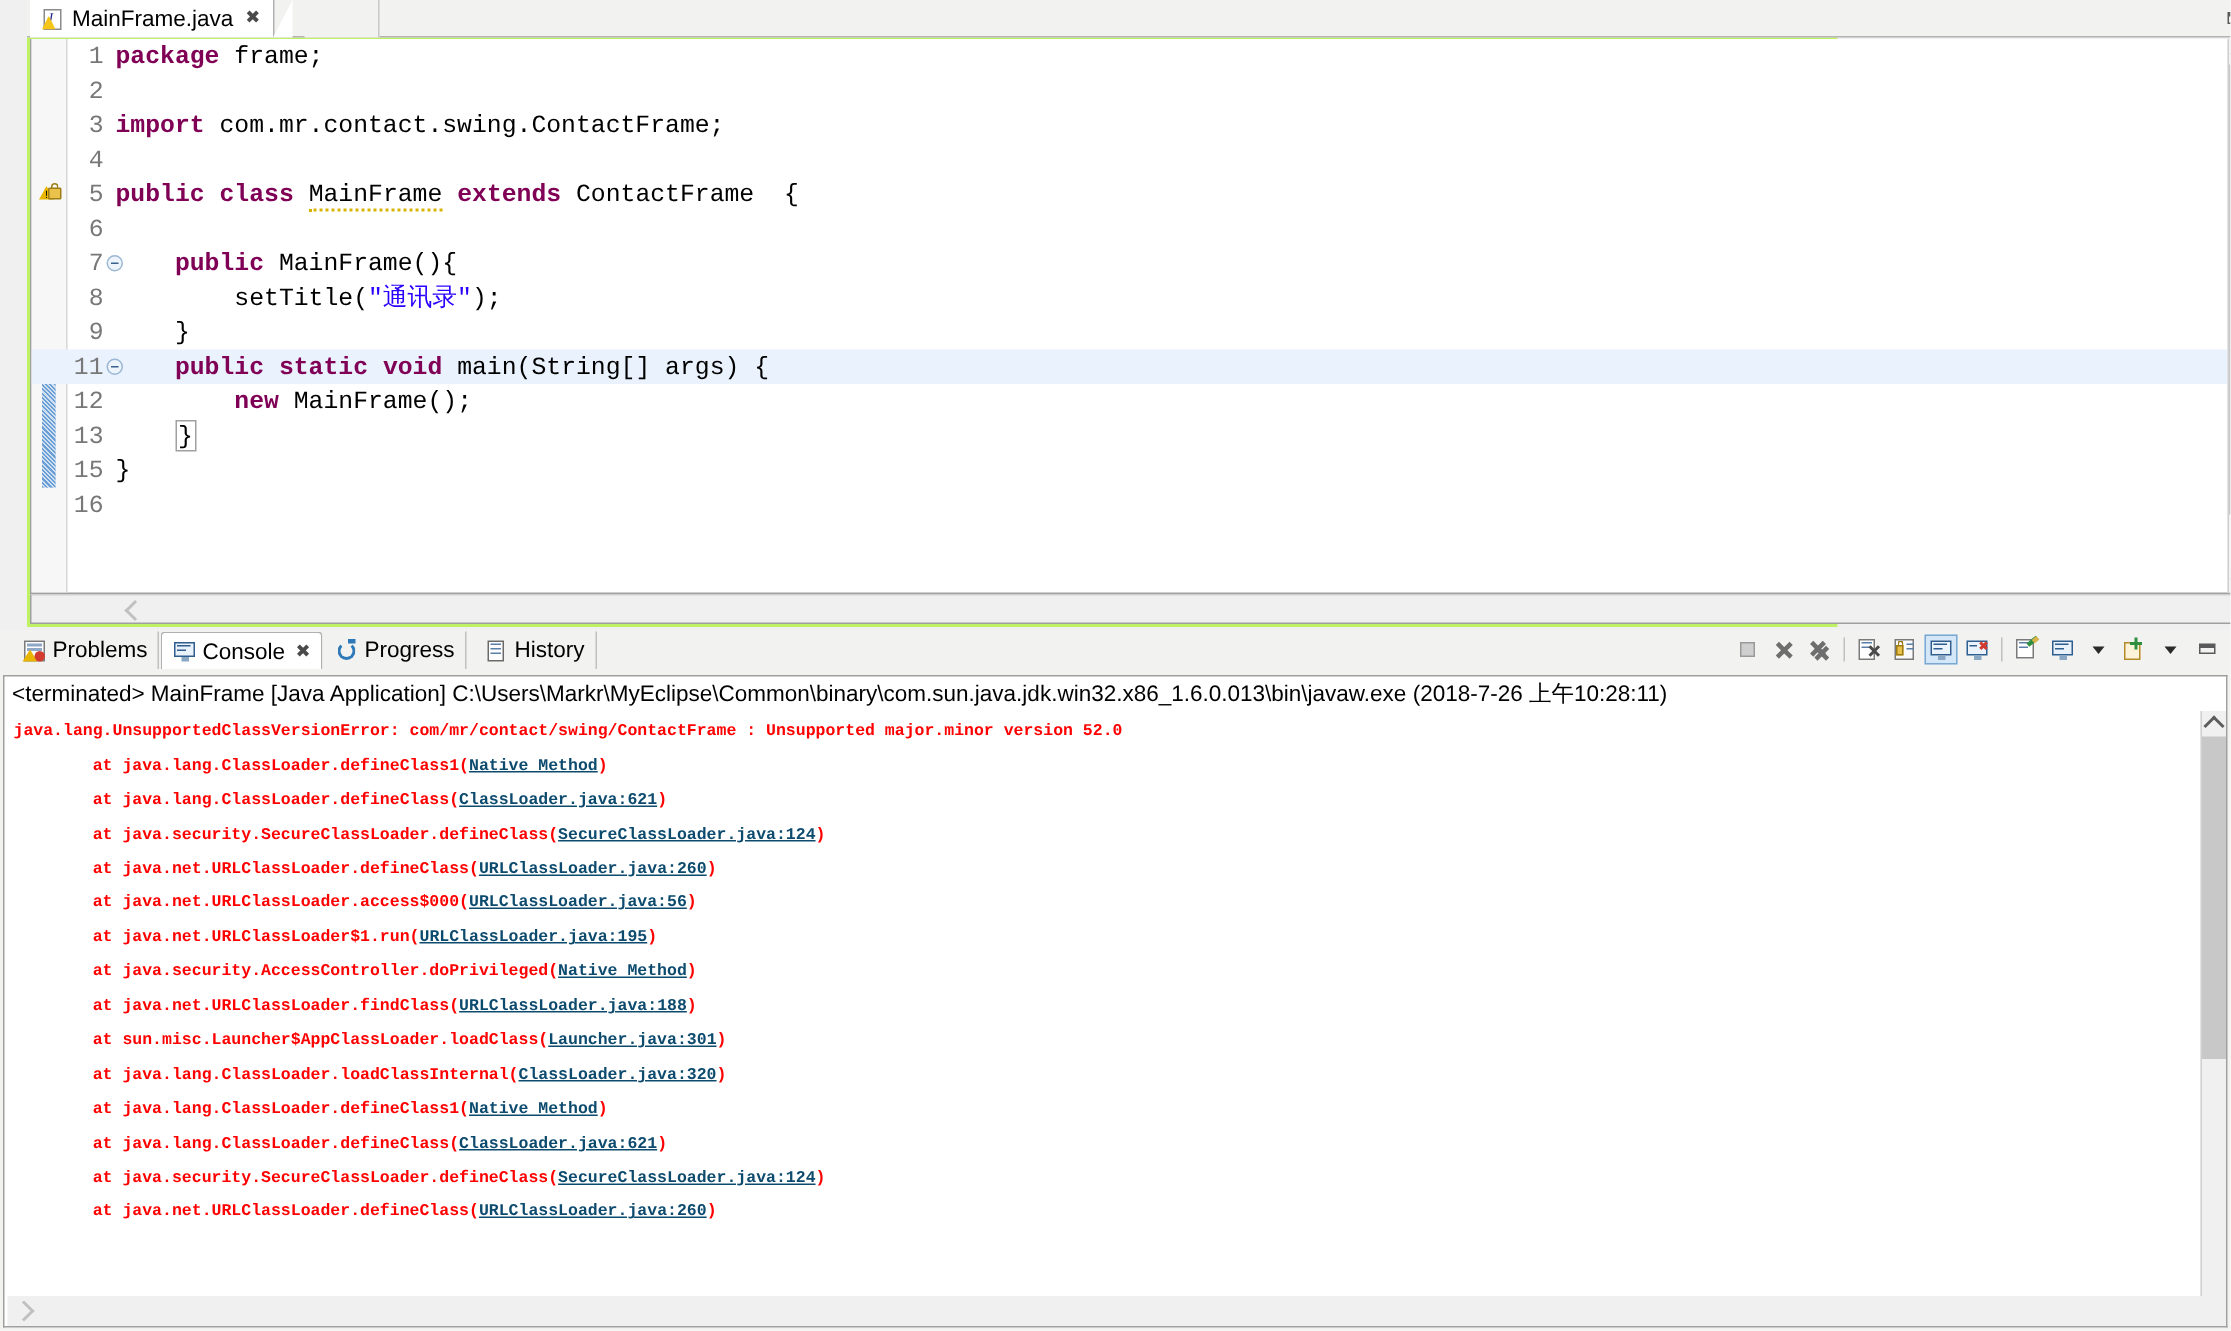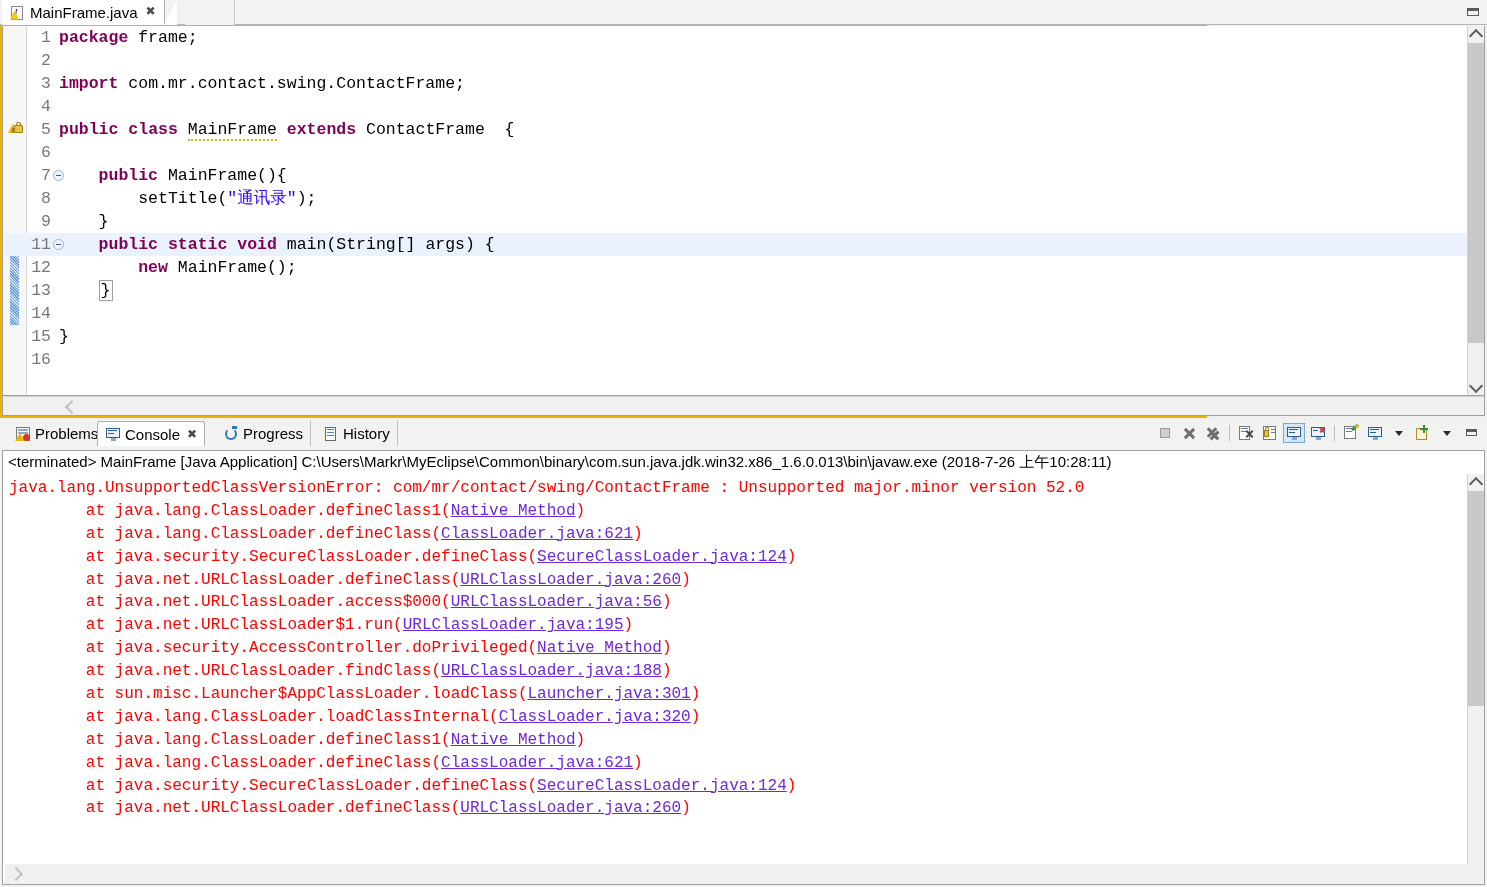--- a/index.html
+++ b/index.html
@@ -11,23 +11,23 @@
     position: relative;
     width: 1487px; height: 887px;
     overflow: hidden;
     background: #f0f0f0;
     box-sizing: border-box;
   }
 
   
   .editor-part {
     position: absolute;
-    left: 0; top: 0;
+    left: 18px; top: 0;
     width: 1207px; height: 418px;
-    background: #eab308;
+    background: #bef264;
     box-sizing: border-box;
   }
   .editor-tabbar {
     position: absolute;
     left: 0; top: 0;
     width: 1487px; height: 25px;
     background: linear-gradient(to bottom, #f7f7f5 0%, #ececeа 50%, #e6e6e2 100%);
     background: #f2f2f0;
     border-bottom: 1px solid #b4b4b4;
     box-sizing: border-box;
@@ -373,25 +373,26 @@
     right: 17px; bottom: 0;
     padding: 3px 0 0 6px;
     box-sizing: border-box;
     overflow: hidden;
   }
   .cline {
     height: 22.9px;
     line-height: 22.9px;
     white-space: pre;
     font-family: "Liberation Mono", monospace;
-    font-size: 16px;
+    font-size: 11px;
     color: #ff0000;
+    font-weight: bold;
   }
   .cline .link {
-    color: #6d28d9;
+    color: #0c4a6e;
     text-decoration: underline;
   }
   .cline .paren { color: #ff0000; }
 
   .hscroll-console {
     position: absolute;
     left: 2px; bottom: 0px;
     width: 1483px; height: 20px;
     background: #f0f0f0;
     box-sizing: border-box;
@@ -426,21 +427,20 @@
           <div class="code-line"><span class="gutter-num">3</span><span class="code-text"><span class="kw">import</span><span class="plain"> com.mr.contact.swing.ContactFrame;</span></span></div>
           <div class="code-line"><span class="gutter-num">4</span><span class="code-text"></span></div>
           <div class="code-line"><span class="gutter-num">5</span><span class="code-text"><span class="kw">public</span><span class="plain"> </span><span class="kw">class</span><span class="plain"> </span><span class="warnline">MainFrame</span><span class="plain"> </span><span class="kw">extends</span><span class="plain"> ContactFrame  {</span></span></div>
           <div class="code-line"><span class="gutter-num">6</span><span class="code-text"></span></div>
           <div class="code-line"><span class="gutter-num">7</span><span class="fold"></span><span class="code-text"><span class="plain">    </span><span class="kw">public</span><span class="plain"> MainFrame(){</span></span></div>
           <div class="code-line"><span class="gutter-num">8</span><span class="code-text"><span class="plain">        setTitle(</span><span class="str">"通讯录"</span><span class="plain">);</span></span></div>
           <div class="code-line"><span class="gutter-num">9</span><span class="code-text"><span class="plain">    }</span></span></div>
           <div class="code-line hl"><span class="gutter-num">11</span><span class="fold"></span><span class="code-text"><span class="plain">    </span><span class="kw">public</span><span class="plain"> </span><span class="kw">static</span><span class="plain"> </span><span class="kw">void</span><span class="plain"> main(String[] args) {</span></span></div>
           <div class="code-line"><span class="gutter-num">12</span><span class="code-text"><span class="plain">        </span><span class="kw">new</span><span class="plain"> MainFrame();</span></span></div>
           <div class="code-line"><span class="gutter-num">13</span><span class="code-text"><span class="plain">    </span><span class="plain"><span class="bracket-box">}</span></span></span></div>
-          <div class="code-line"><span class="gutter-num">14</span><span class="code-text"></span></div>
           <div class="code-line"><span class="gutter-num">15</span><span class="code-text"><span class="plain">}</span></span></div>
           <div class="code-line"><span class="gutter-num">16</span><span class="code-text"></span></div>
         </div>
 
       <div class="vscroll">
         <div class="arrow-up">
             <span class="chev up"></span>
           </div>
         <div class="vthumb" style="top:17px; height:300px;"></div>
         <div class="arrow-dn">
@@ -469,21 +469,21 @@
         <div class="ctab inactive" style="left: 8px;">
           <span class="icon16">
             <span style="position:absolute;left:1px;top:1px;width:14px;height:14px;background:#fdfdfd;border:1px solid #7a7a7a;box-sizing:border-box"></span>
             <span style="position:absolute;left:3px;top:3px;width:10px;height:2px;background:#8fa8c8"></span>
             <span style="position:absolute;left:3px;top:6px;width:10px;height:2px;background:#8fa8c8"></span>
             <span style="position:absolute;left:0px;top:7px;width:0;height:0;border-style:solid;border-width:0 5px 8px 5px;border-color:transparent transparent #e8b500 transparent"></span>
             <span style="position:absolute;left:8px;top:8px;width:7px;height:7px;background:#d43b2f;border-radius:50%"></span>
           </span>
           <span class="lbl">Problems</span>
         </div>
-        <div class="ctab active" style="left: 97px;">
+        <div class="ctab active" style="left: 107px;">
           <span class="icon16">
             <span style="position:absolute;left:1px;top:2px;width:14px;height:10px;background:#e9f1fb;border:1px solid #2e5d8e;box-sizing:border-box"></span>
             <span style="position:absolute;left:3px;top:4px;width:9px;height:1px;background:#2e5d8e"></span>
             <span style="position:absolute;left:3px;top:7px;width:6px;height:1px;background:#2e5d8e"></span>
             <span style="position:absolute;left:6px;top:12px;width:5px;height:3px;background:#8aa7c4"></span>
           </span>
           <span class="lbl">Console</span>
           <span class="cls">✖</span>
         </div>
         <div class="ctab inactive" style="left: 216px;">

